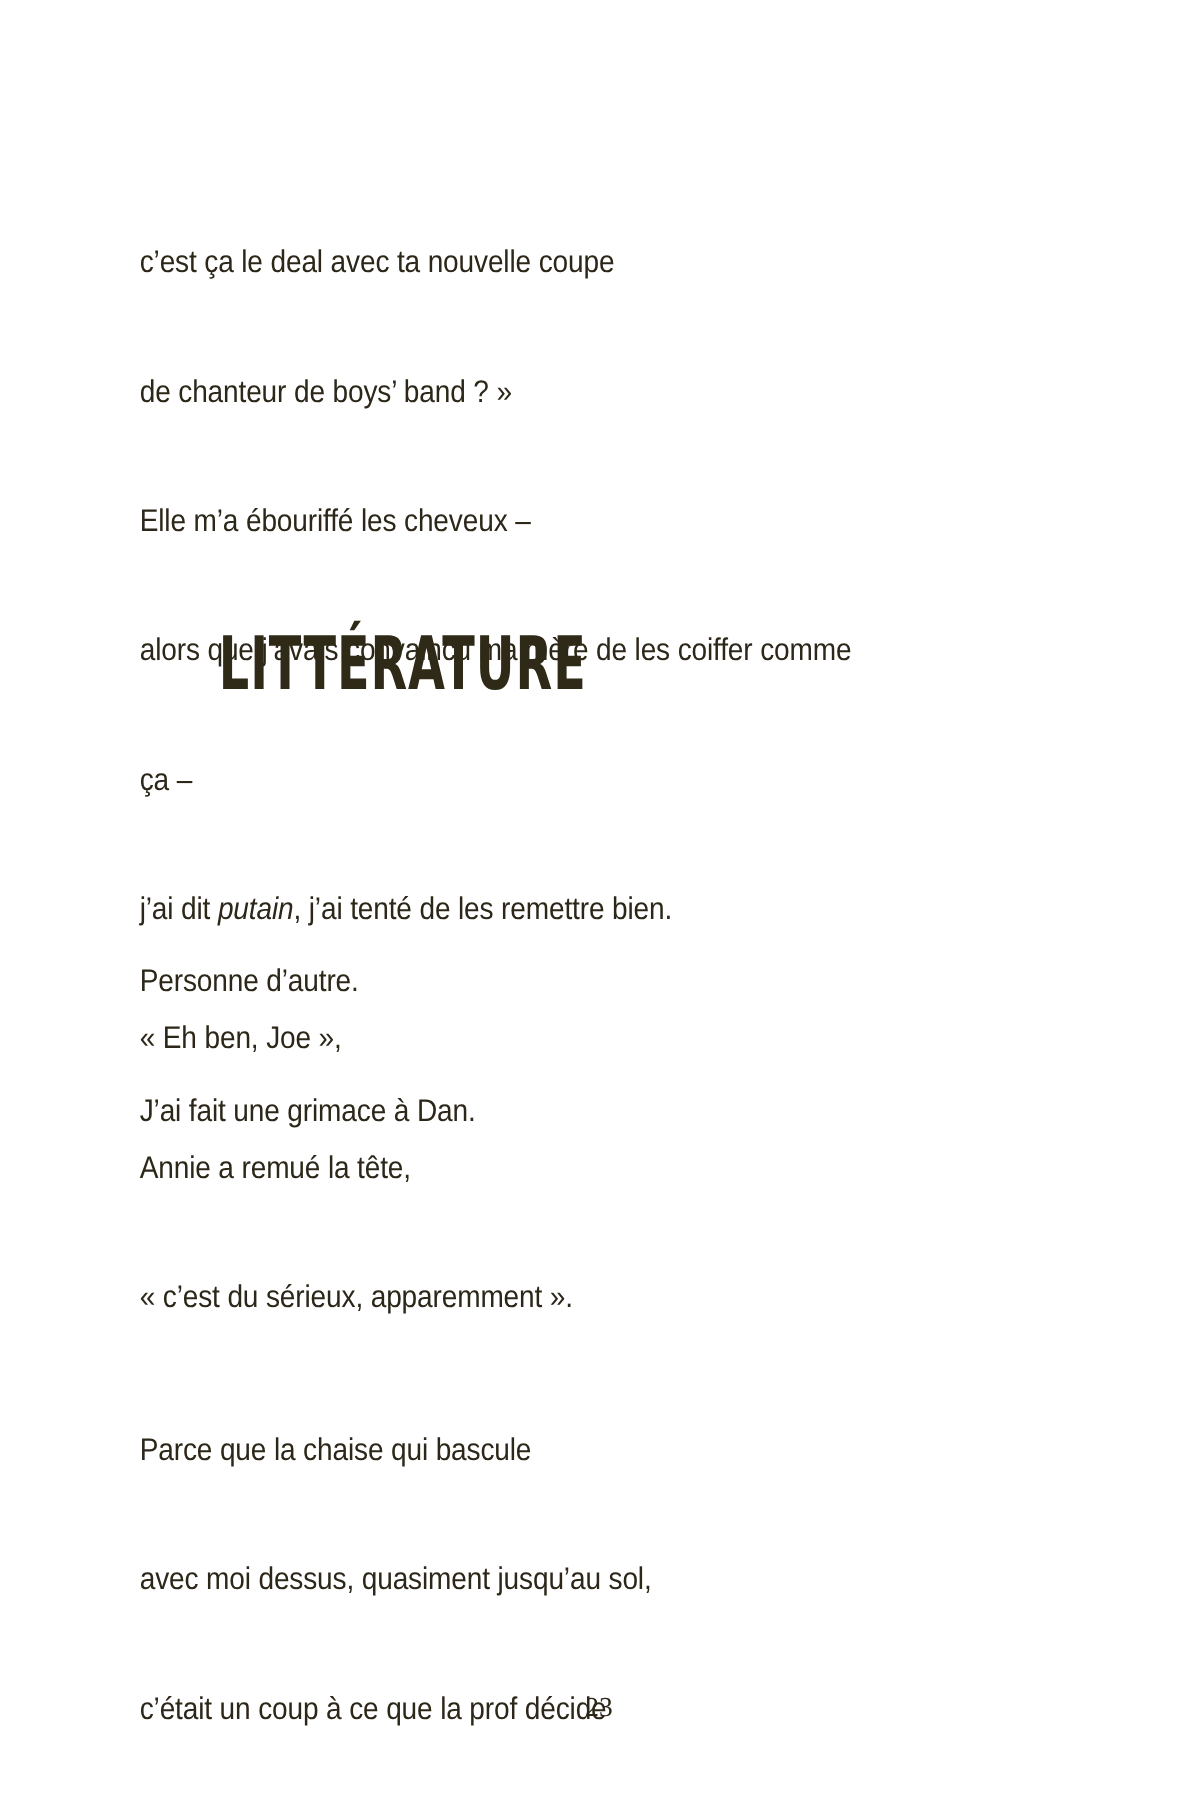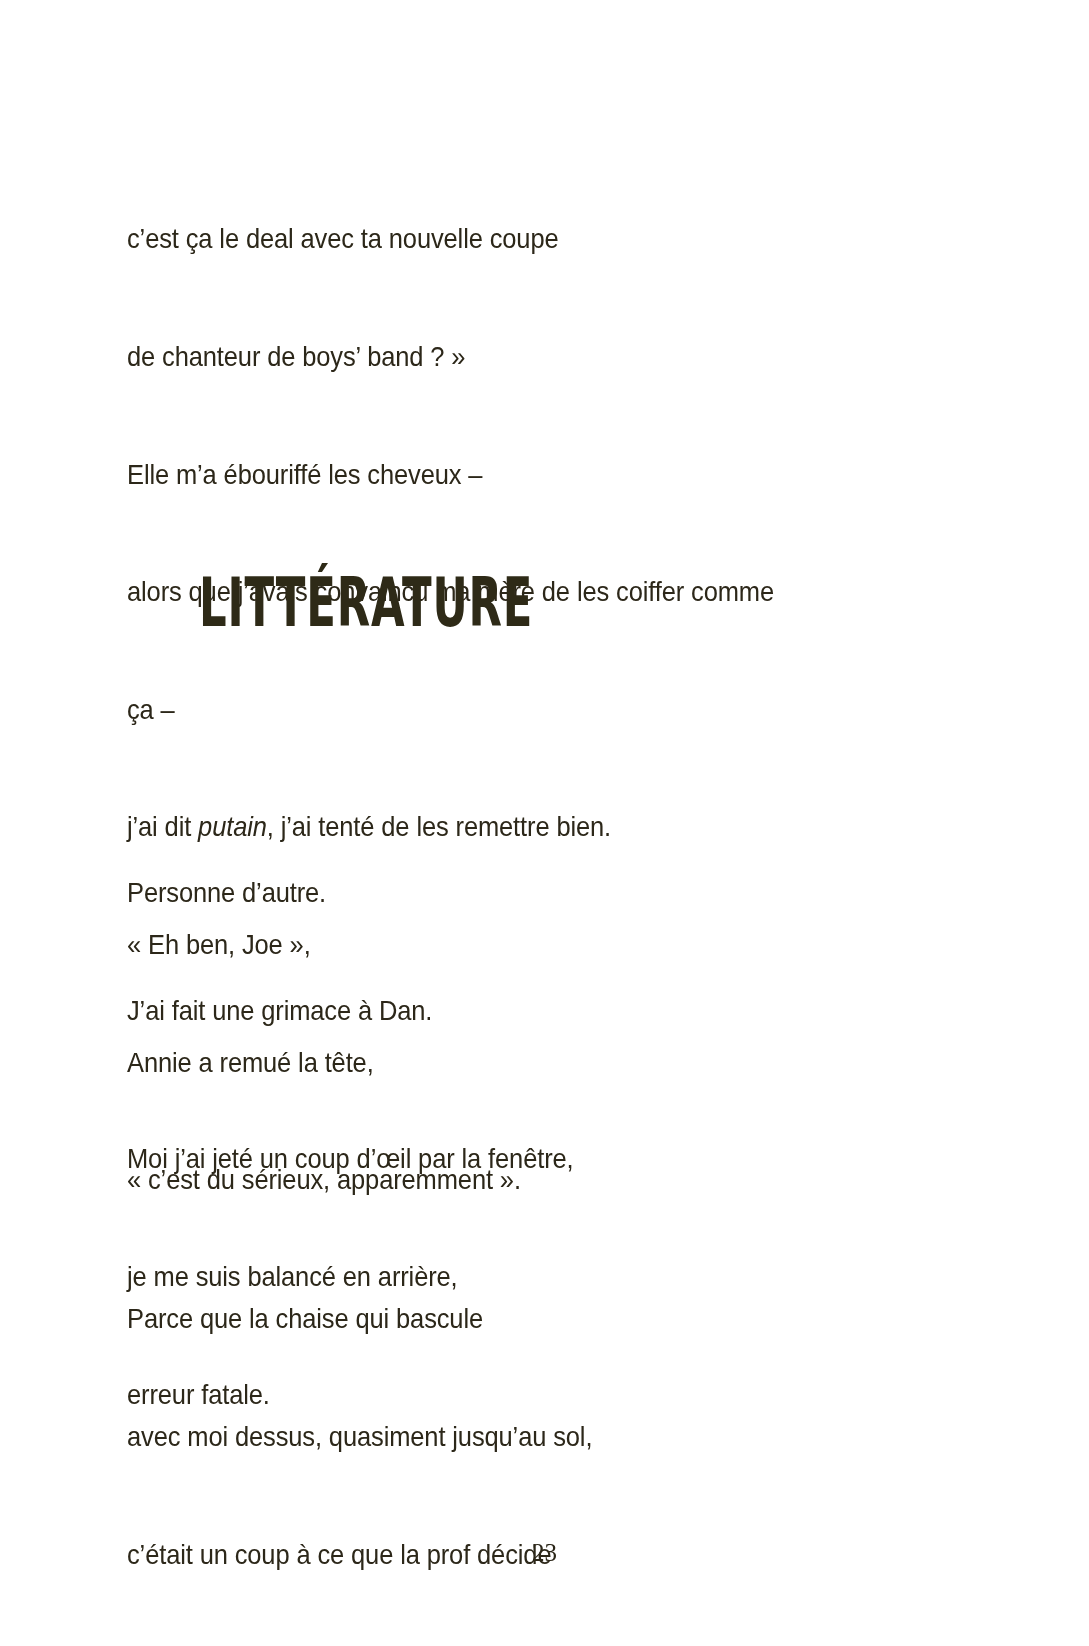--- a/index.html
+++ b/index.html
@@ -117,27 +117,20 @@
 
 
   <div class="blk blk-3">
     <div class="stanza">
       <span class="ln">Personne d’autre.</span>
       <span class="ln">J’ai fait une grimace à Dan.</span>
     </div>
   </div>
 
 
-  <div class="blk blk-5">
-    <div class="stanza">
-      <span class="ln">Moi j’ai jeté un coup d’œil par la fenêtre,</span>
-      <span class="ln">je me suis balancé en arrière,</span>
-      <span class="ln">erreur fatale.</span>
-    </div>
-  </div>
 
   <div class="blk blk-6">
     <div class="stanza">
       <span class="ln">Parce que la chaise qui bascule</span>
       <span class="ln">avec moi dessus, quasiment jusqu’au sol,</span>
       <span class="ln">c’était un coup à ce que la prof décide</span>
     </div>
   </div>
 
 

